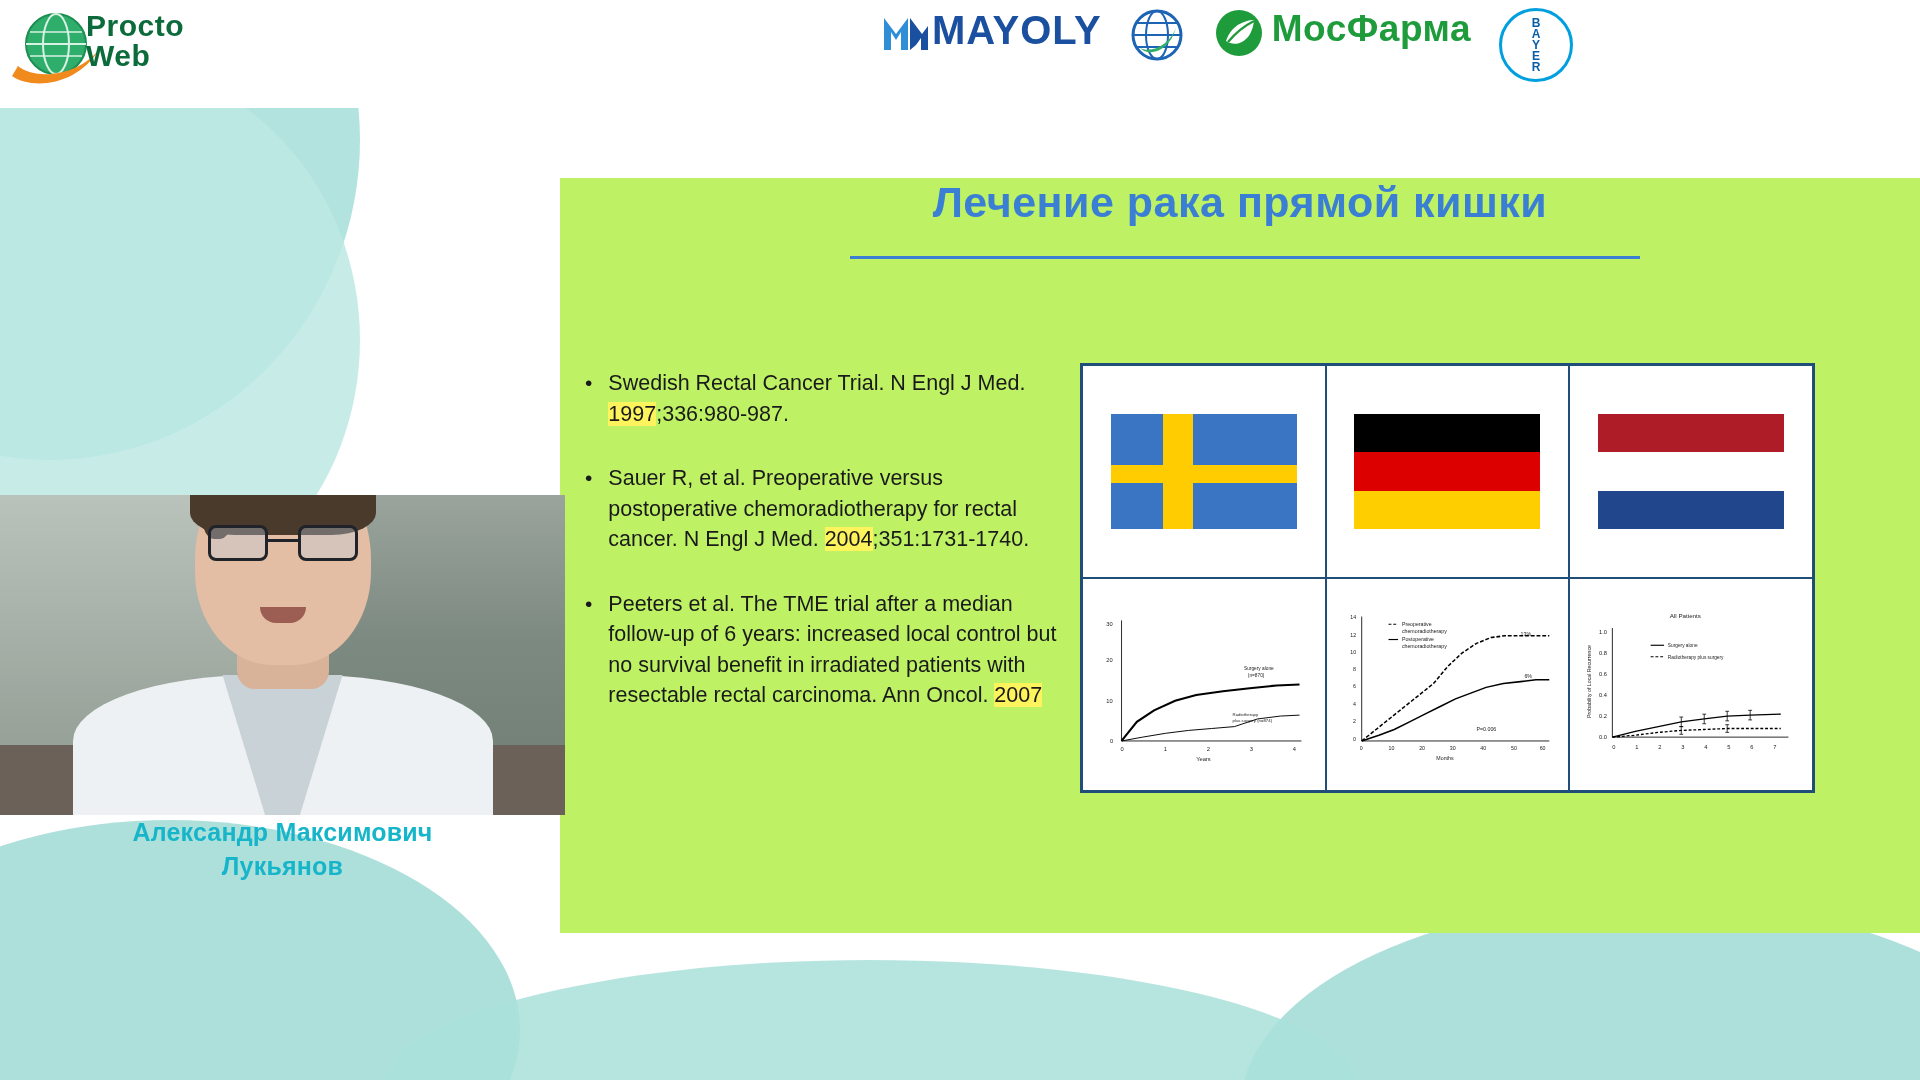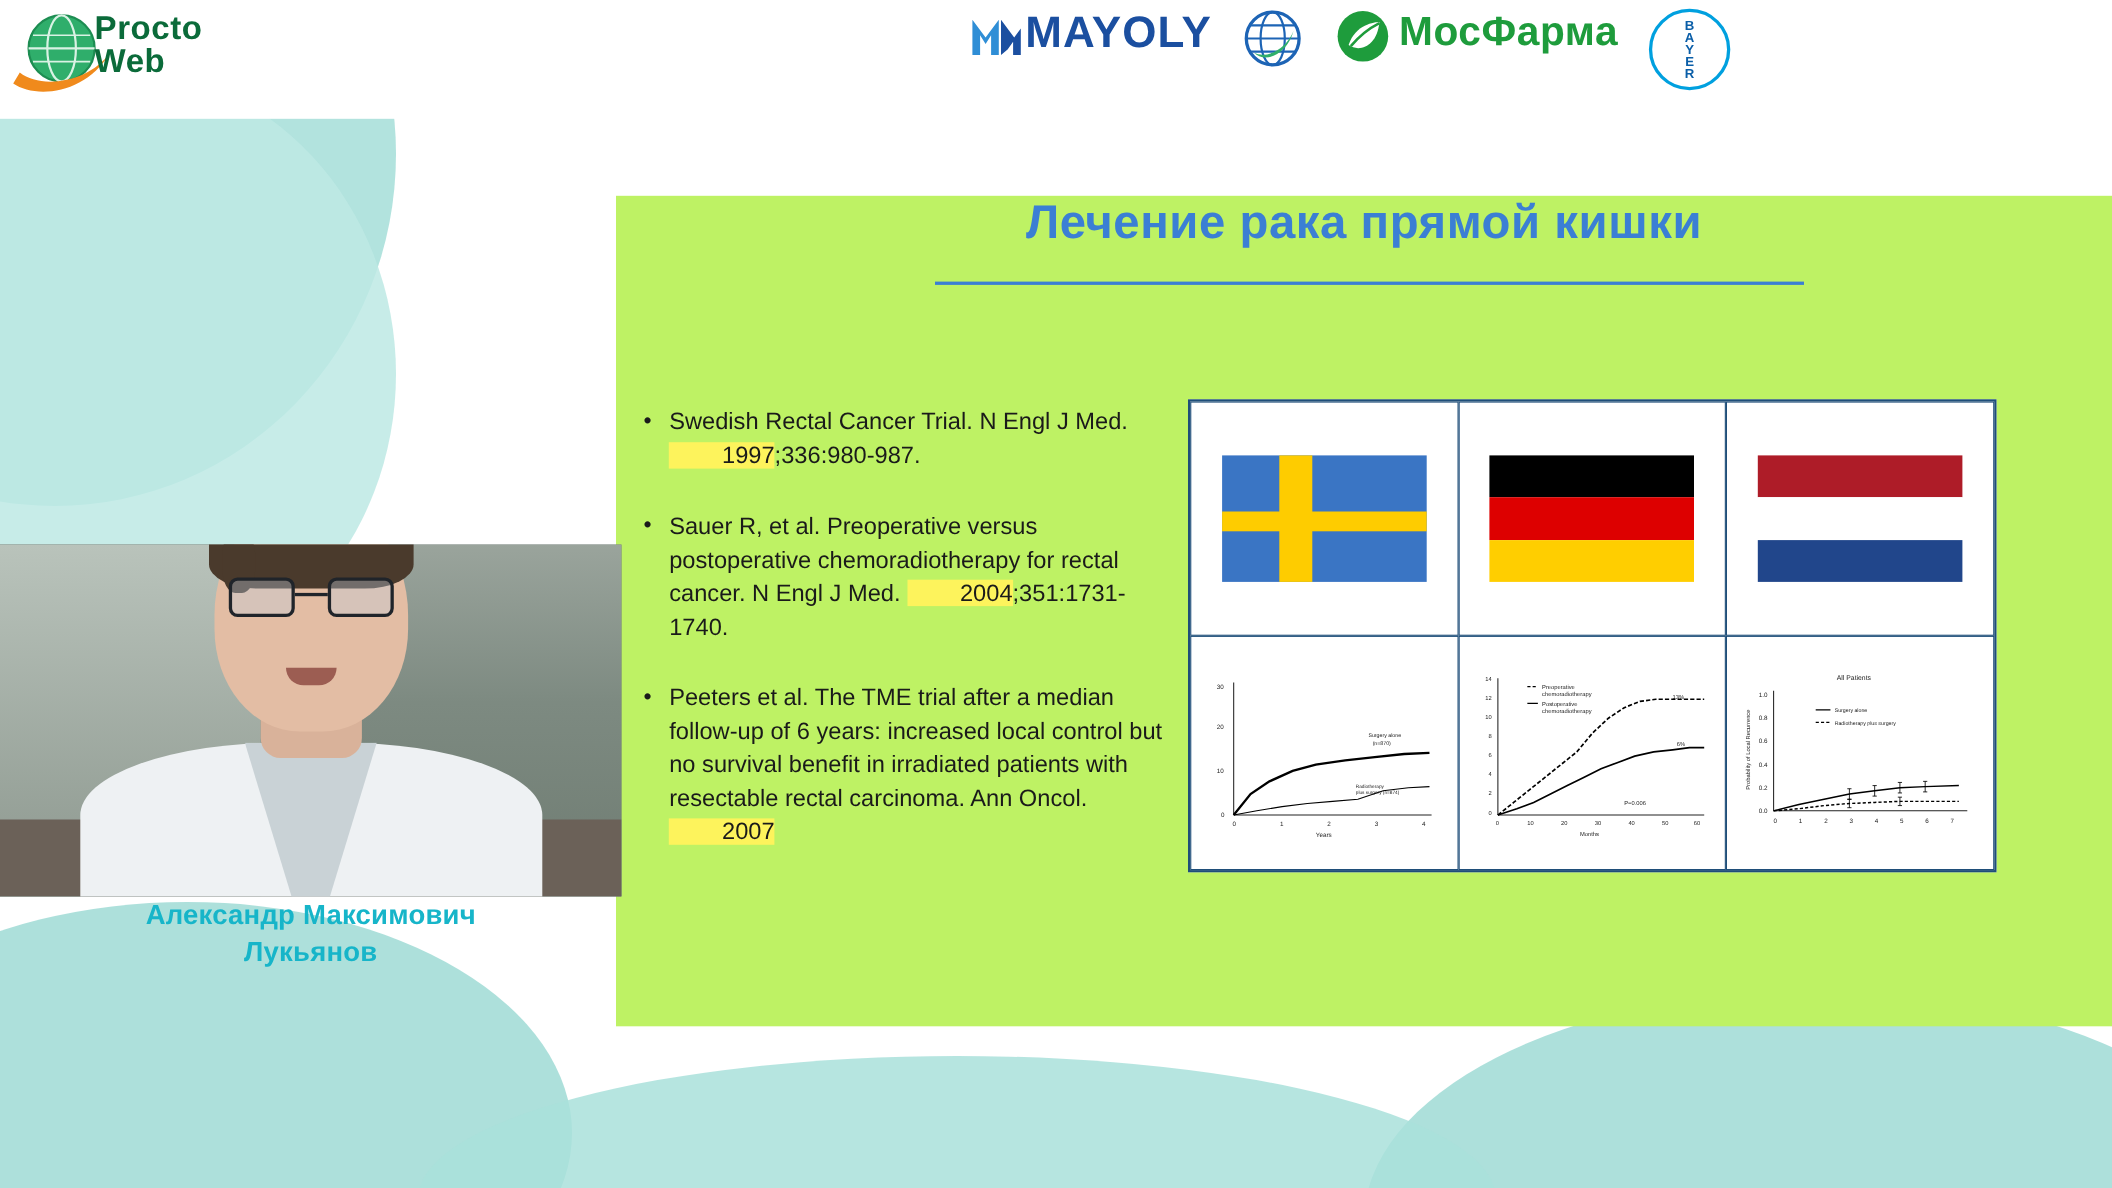--- a/index.html
+++ b/index.html
@@ -88,21 +88,21 @@
   }
 
   .refs {
     position: absolute; left: 585px; top: 200px; width: 470px;
   }
   .ref-item {
     display: flex; gap: 16px; margin-bottom: 34px;
     font-size: 21.5px; line-height: 30.5px; color: #1a1a1a;
   }
   .ref-bullet { color: #1a1a1a; font-size: 21px; line-height: 30px; }
-  .hl { background: #fdf35c; padding-left: 48px; }
+  .hl { background: #fdf35c; }
 
   
   .figure {
     position: absolute; left: 1080px; top: 195px;
     width: 735px; height: 430px;
     border: 2px solid #1f4e79;
     display: grid;
     grid-template-columns: 1fr 1fr 1fr;
     grid-template-rows: 1fr 1fr;
     background: #ffffff;

